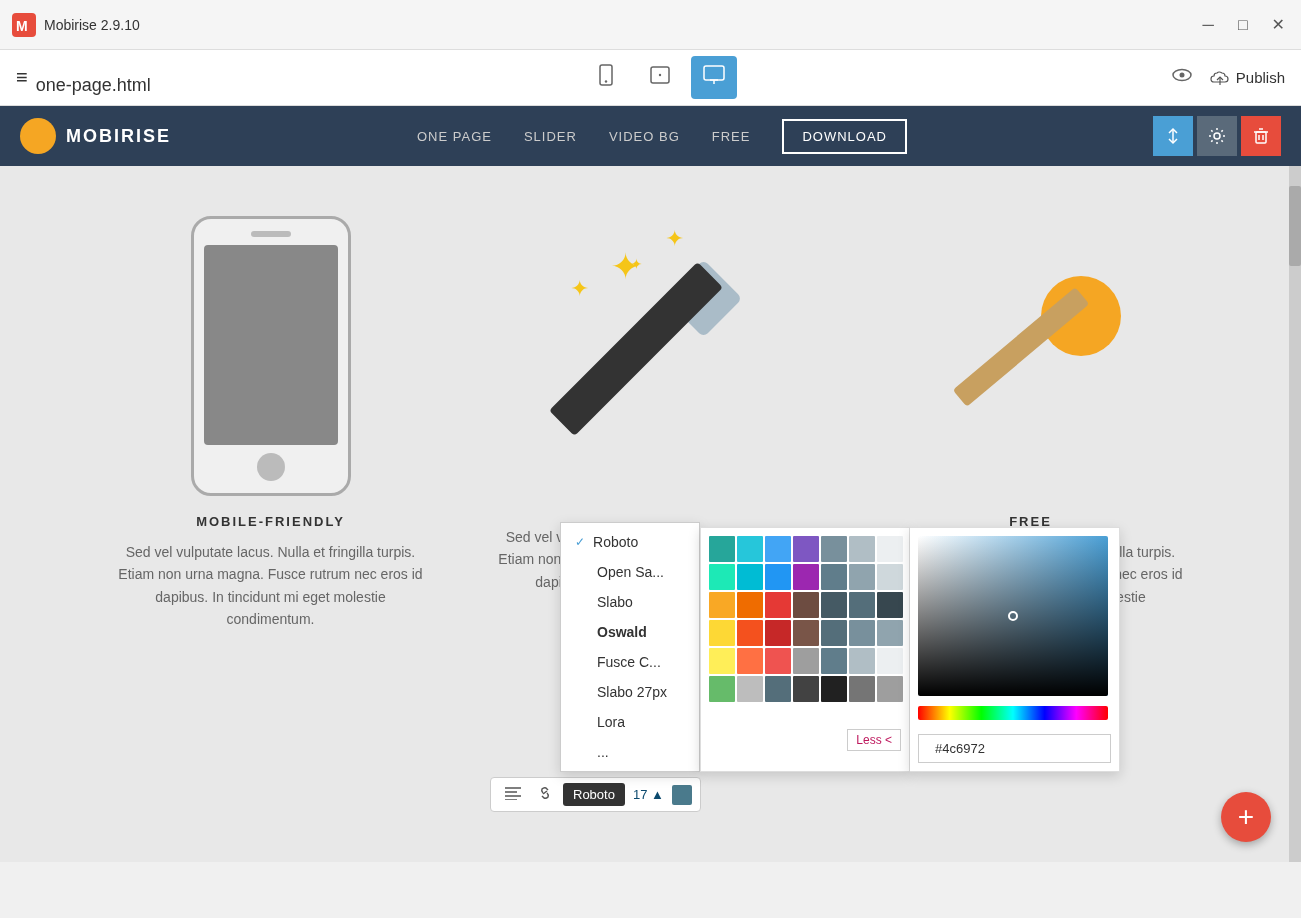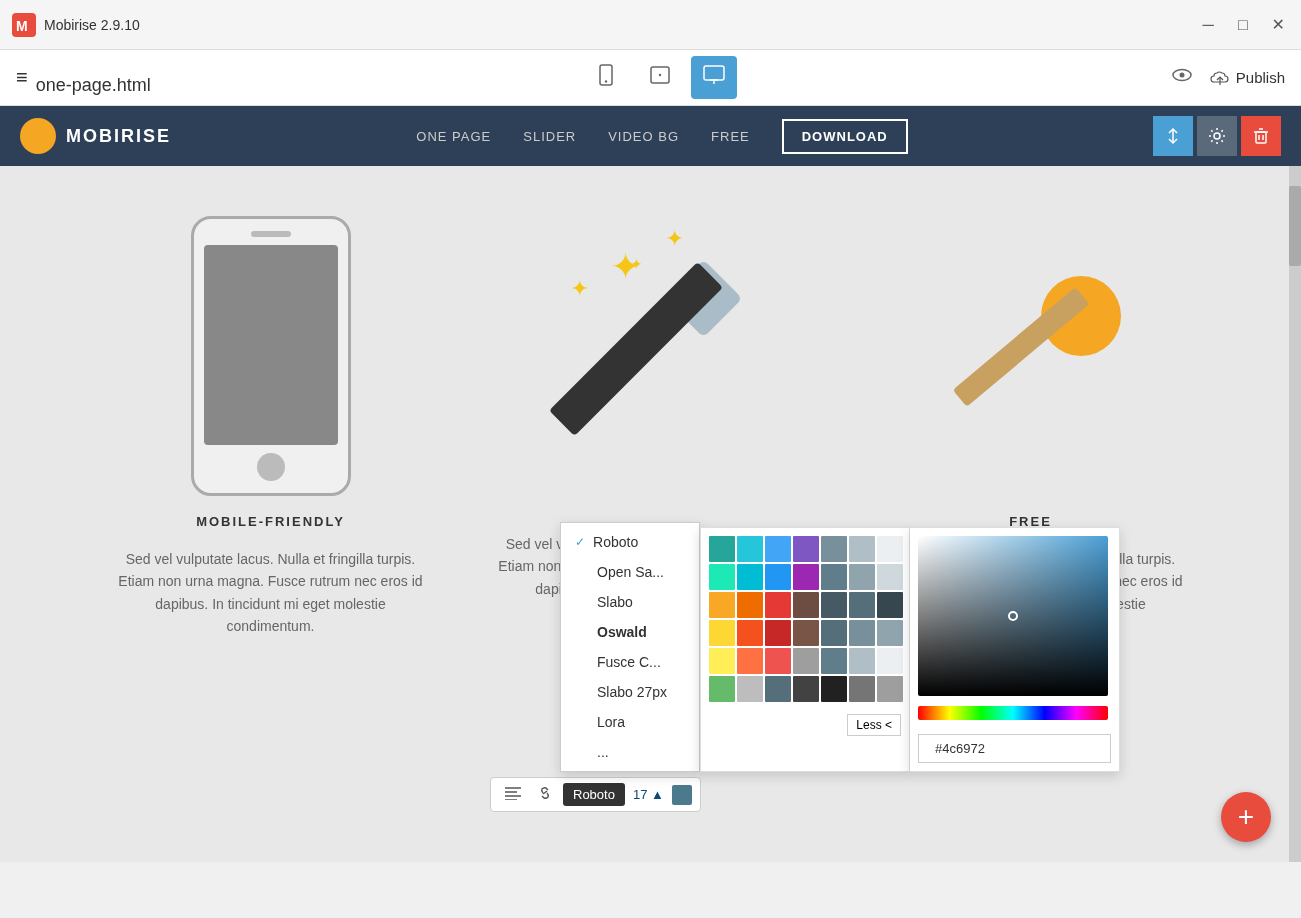--- a/index.html
+++ b/index.html
@@ -47,21 +47,21 @@
     .nav-brand { display: flex; align-items: center; gap: 10px; }
     .nav-logo-circle {
       width: 36px; height: 36px; background: #f5a623;
       border-radius: 50%; display: flex; align-items: center; justify-content: center;
     }
     .nav-brand-name { color: #fff; font-size: 18px; font-weight: 600; letter-spacing: 2px; }
     .nav-links { display: flex; align-items: center; gap: 32px; justify-content: center; }
     .nav-link { color: #ccc; font-size: 13px; font-weight: 500; letter-spacing: 1px; cursor: pointer; text-decoration: none; }
     .nav-download-btn {
       border: 2px solid #fff; color: #fff; background: none;
-      padding: 8px 18px; font-size: 13px; font-weight: 700; letter-spacing: 1px;
+      padding: 8px 18px; font-size: 13px; font-weight: 400; letter-spacing: 1px;
       cursor: pointer;
     }
     .nav-action-icons { display: flex; gap: 4px; }
     .nav-action-icon {
       width: 40px; height: 40px; display: flex; align-items: center; justify-content: center;
       cursor: pointer; font-size: 16px; color: #fff;
     }
     .nav-action-icon.teal { background: #4a9fd5; }
     .nav-action-icon.settings { background: #5a6a7a; }
     .nav-action-icon.red { background: #e74c3c; }
@@ -70,21 +70,21 @@
     .main-content {
       background: #e8e8e8; padding: 40px 60px;
       display: flex; gap: 60px; justify-content: center;
       height: calc(918px - 50px - 56px - 60px - 56px);
       position: relative; overflow: hidden;
     }
 
     
     .feature-col { display: flex; flex-direction: column; align-items: center; flex: 1; max-width: 320px; }
     .feature-icon-area { height: 300px; display: flex; align-items: center; justify-content: center; width: 100%; }
-    .feature-title { font-size: 13px; font-weight: 700; letter-spacing: 2px; color: #333; margin-bottom: 19px; margin-top: 8px; }
+    .feature-title { font-size: 13px; font-weight: 700; letter-spacing: 2px; color: #333; margin-bottom: 12px; margin-top: 8px; }
     .feature-desc { font-size: 14px; color: #666; text-align: center; line-height: 1.6; }
 
     
     .phone-illustration {
       width: 160px; height: 280px; border: 3px solid #aaa;
       border-radius: 20px; background: #f0f0f0;
       display: flex; flex-direction: column; align-items: center; padding: 12px 10px; gap: 8px;
       position: relative;
     }
     .phone-speaker { width: 40px; height: 6px; background: #bbb; border-radius: 3px; }
@@ -153,22 +153,22 @@
     .check-mark { color: #4a9fd5; font-size: 12px; }
     .color-swatches-grid {
       display: grid; grid-template-columns: repeat(7, 1fr); gap: 2px;
       margin-bottom: 8px;
     }
     .swatch {
       width: 26px; height: 26px; cursor: pointer; border-radius: 1px;
     }
     .less-btn {
       align-self: flex-end; border: 1px solid #ccc; background: #fff;
-      padding: 3px 8px; font-size: 12px; cursor: pointer; color: #000000;
-      margin-top: 4px;
+      padding: 3px 8px; font-size: 12px; cursor: pointer; color: #be185d;
+      margin-top: 19px;
     }
     .color-input-row {
       display: flex; align-items: center; margin-top: 8px;
     }
     .color-hex-input {
       width: 100%; border: 1px solid #ccc; padding: 6px 16px;
       font-size: 13px; color: #333;
     }
 
     

